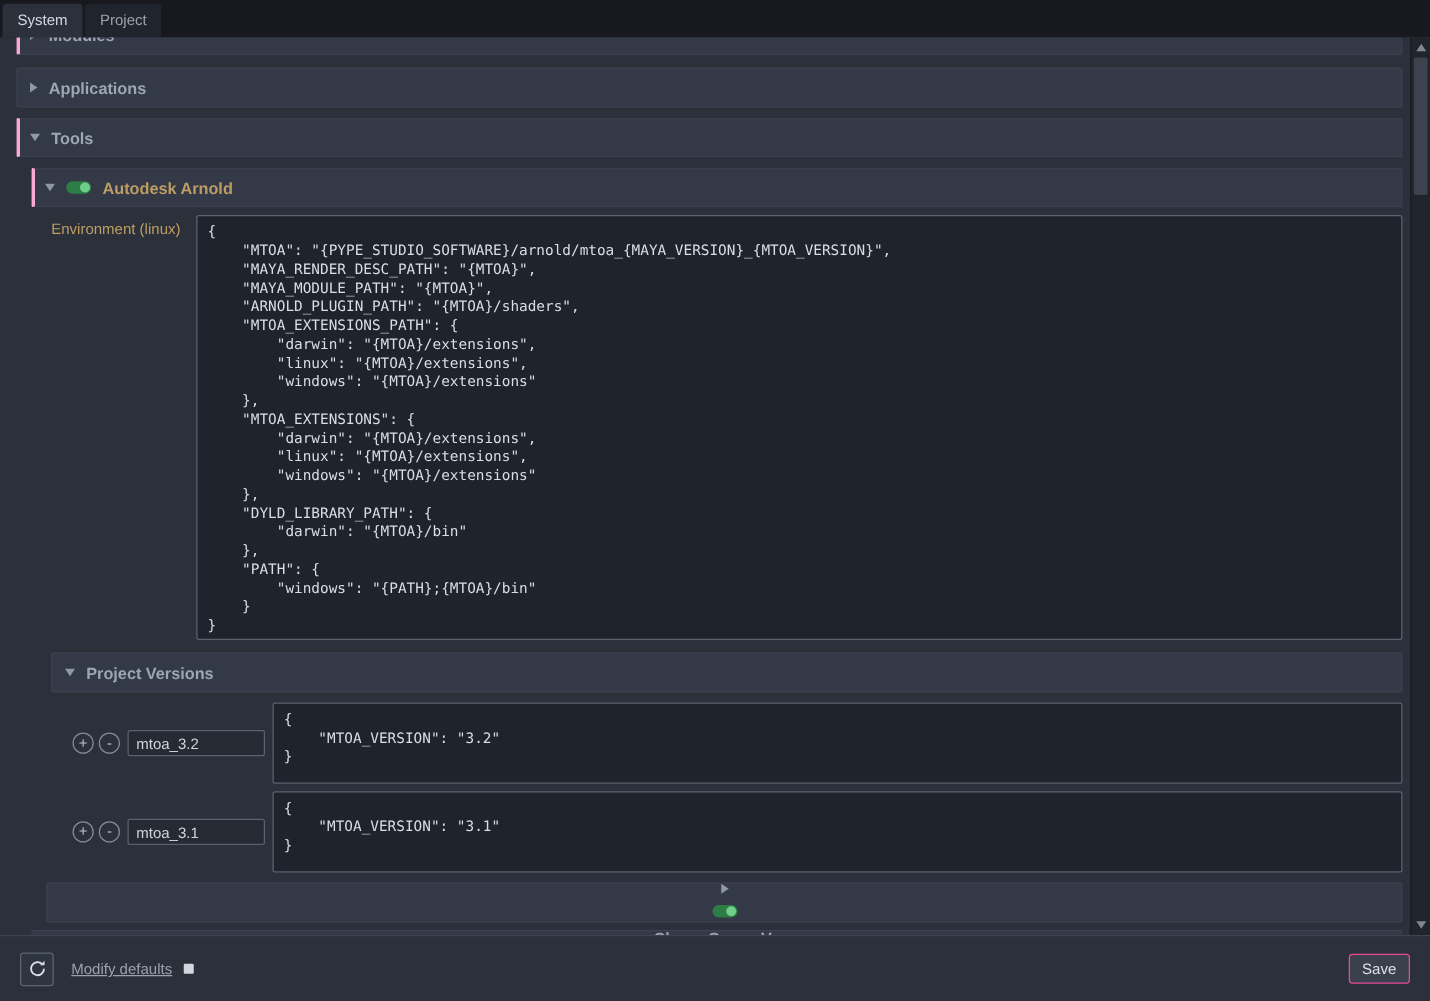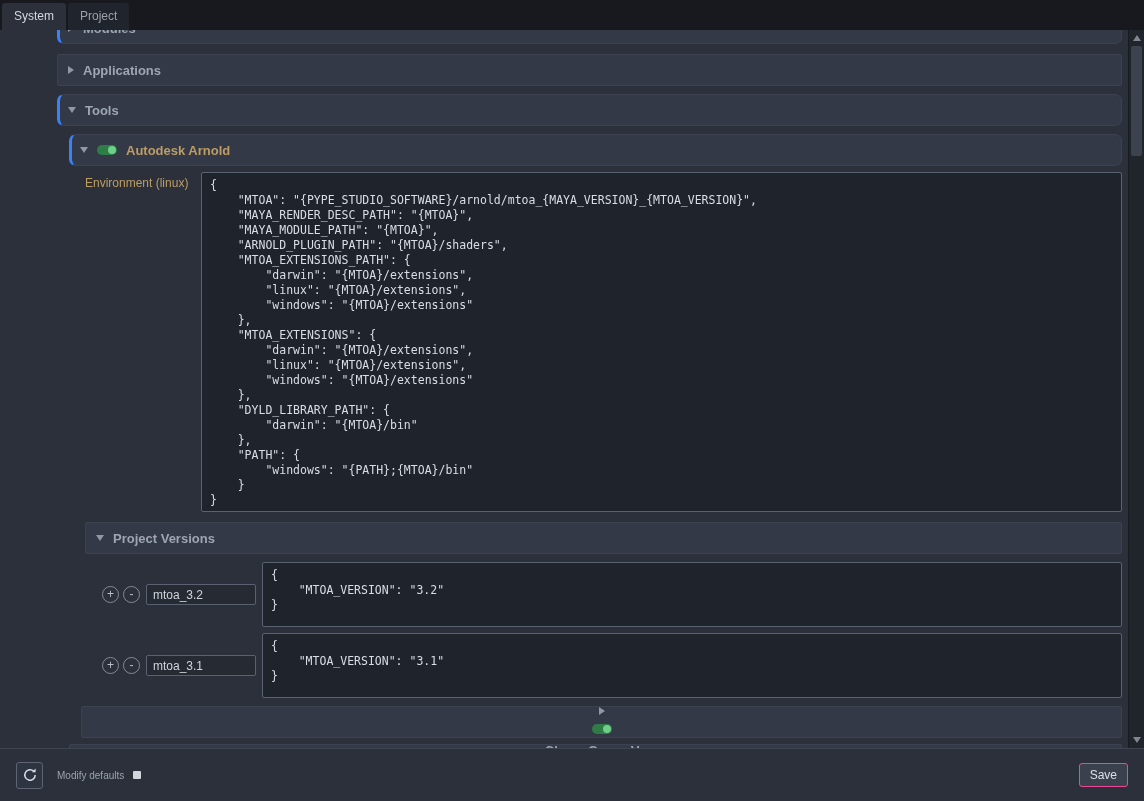--- a/index.html
+++ b/index.html
@@ -30,32 +30,31 @@
     cursor: default;
   }
   .tab.active { background: #2b303b; color: #d2d8e0; }
 
   
   .content-wrap { position: relative; flex: 1 1 auto; overflow: hidden; background: #2b303b; }
   .scroll-area {
     position: absolute; left: 0; top: 0; right: 16px; bottom: 0;
     overflow: hidden;
     padding: 0 6px 0 13px;
-    margin-left: 44px;
   }
 
   .sec-header {
     height: 32px;
     display: flex; align-items: center; gap: 9px;
     padding: 0 10px;
     background: #333947;
     border: 1px solid #3c4250;
     border-radius: 2px;
   }
-  .sec-header.green-left { border-left: 3px solid #3b82f6; padding-left: 8px; border-radius: 7px; }
+  .sec-header.green-left { border-left: 3px solid #f9a8d4; padding-left: 8px; }
   .sec-label {
     font-size: 13px; font-weight: bold; color: #9da6b2;
   }
   .sec-label.gold { color: #bd9d63; }
 
   .tri { width: 0; height: 0; border-style: solid; display: inline-block; flex: 0 0 auto; }
   .tri.right { border-width: 4px 0 4px 6px; border-color: transparent transparent transparent #8f98a5; }
   .tri.down  { border-width: 6px 4px 0 4px; border-color: #8f98a5 transparent transparent transparent; }
 
   .toggle {
@@ -149,21 +148,21 @@
     display: flex; align-items: center;
     padding: 0 16px; gap: 14px;
   }
   .refresh-btn {
     width: 27px; height: 27px;
     background: #2e3440; border: 1px solid #5d6574; border-radius: 3px;
     display: flex; align-items: center; justify-content: center;
     cursor: default; padding: 0;
   }
   .modify-wrap { display: flex; align-items: center; gap: 9px; }
-  .modify-label { font-size: 10px; color: #9aa3ad; }
+  .modify-label { font-size: 12px; color: #9aa3ad; text-decoration: underline; }
   .mini-checkbox {
     width: 8px; height: 8px; background: #d2d7de; border-radius: 1px;
     display: inline-block;
   }
   .spacer { flex: 1 1 auto; }
   .save-btn {
     background: #3a414d; border: 1px solid #ec4899; border-radius: 3px;
     color: #dbe0e7; font-size: 12px; padding: 4px 10px;
     cursor: default; font-family: "Liberation Sans", sans-serif;
   }

